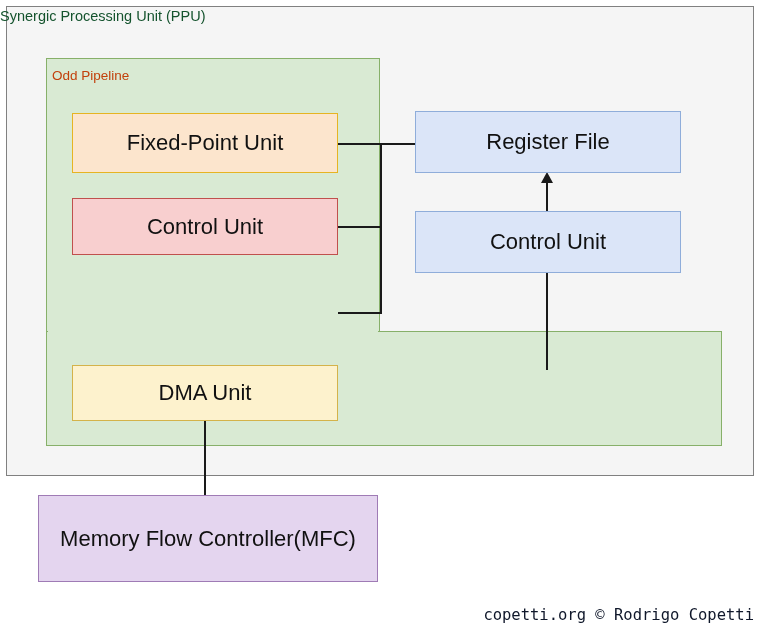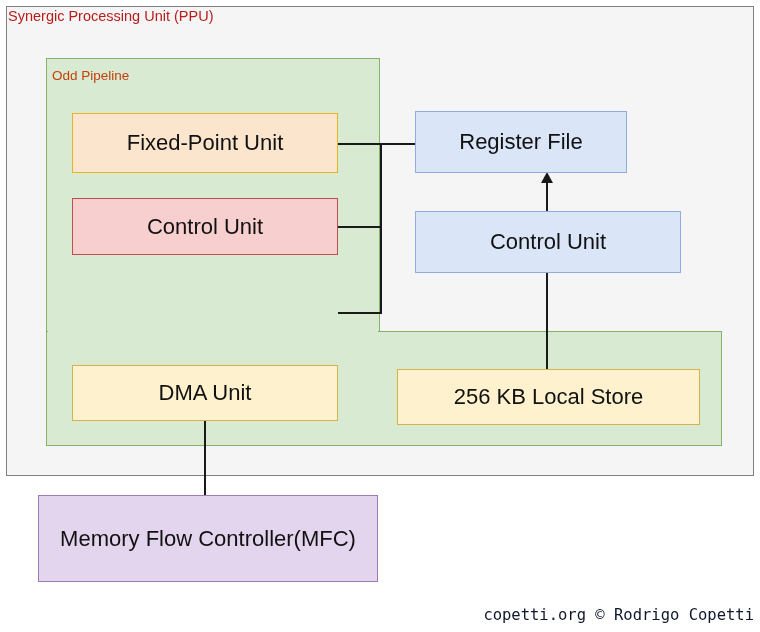--- a/index.html
+++ b/index.html
@@ -26,24 +26,24 @@
     left: 6px;
     top: 6px;
     width: 748px;
     height: 470px;
     background: #f5f5f5;
     border: 1.6px solid #808080;
     box-sizing: border-box;
   }
   .outer-label {
     position: absolute;
-    left: 8px;
+    left: 0;
     top: 8px;
     font-size: 14.5px;
-    color: #b91c1c;
+    color: #14532d;
     white-space: nowrap;
   }
 
   
   .green-top {
     position: absolute;
     left: 46px;
     top: 58px;
     width: 334px;
     height: 388px;
@@ -153,25 +153,24 @@
 
   <div class="line v" style="left:204px; top:420px; height:80px;"></div>
 
   <div class="node peach" style="left:72px; top:113px; width:266px; height:60px; font-size:22px;">Fixed-Point Unit</div>
 
   <div class="node pink" style="left:72px; top:198px; width:266px; height:57px; font-size:22px;">Control Unit</div>
 
 
   <div class="node yellow" style="left:72px; top:365px; width:266px; height:56px; font-size:22px;">DMA Unit</div>
 
-  <div class="node blue" style="left:415px; top:111px; width:212px; height:62px; font-size:22px;">Register File</div>
+  <div class="node blue" style="left:415px; top:111px; width:266px; height:62px; font-size:22px;">Register File</div>
 
   <div class="node blue" style="left:415px; top:211px; width:266px; height:62px; font-size:22px;">Control Unit</div>
 
-  <div class="node yellow" style="left:397px; top:369px; width:303px; height:56px; font-size:22px;">256 KB Local Store</div>
 
   <div class="node purple" style="left:38px; top:495px; width:340px; height:87px; font-size:22px; flex-direction:row;">
     <span>Memory Flow Controller</span>
     <span>(MFC)</span>
   </div>
 
   <div class="footer">copetti.org © Rodrigo Copetti</div>
 
 </div>
 

